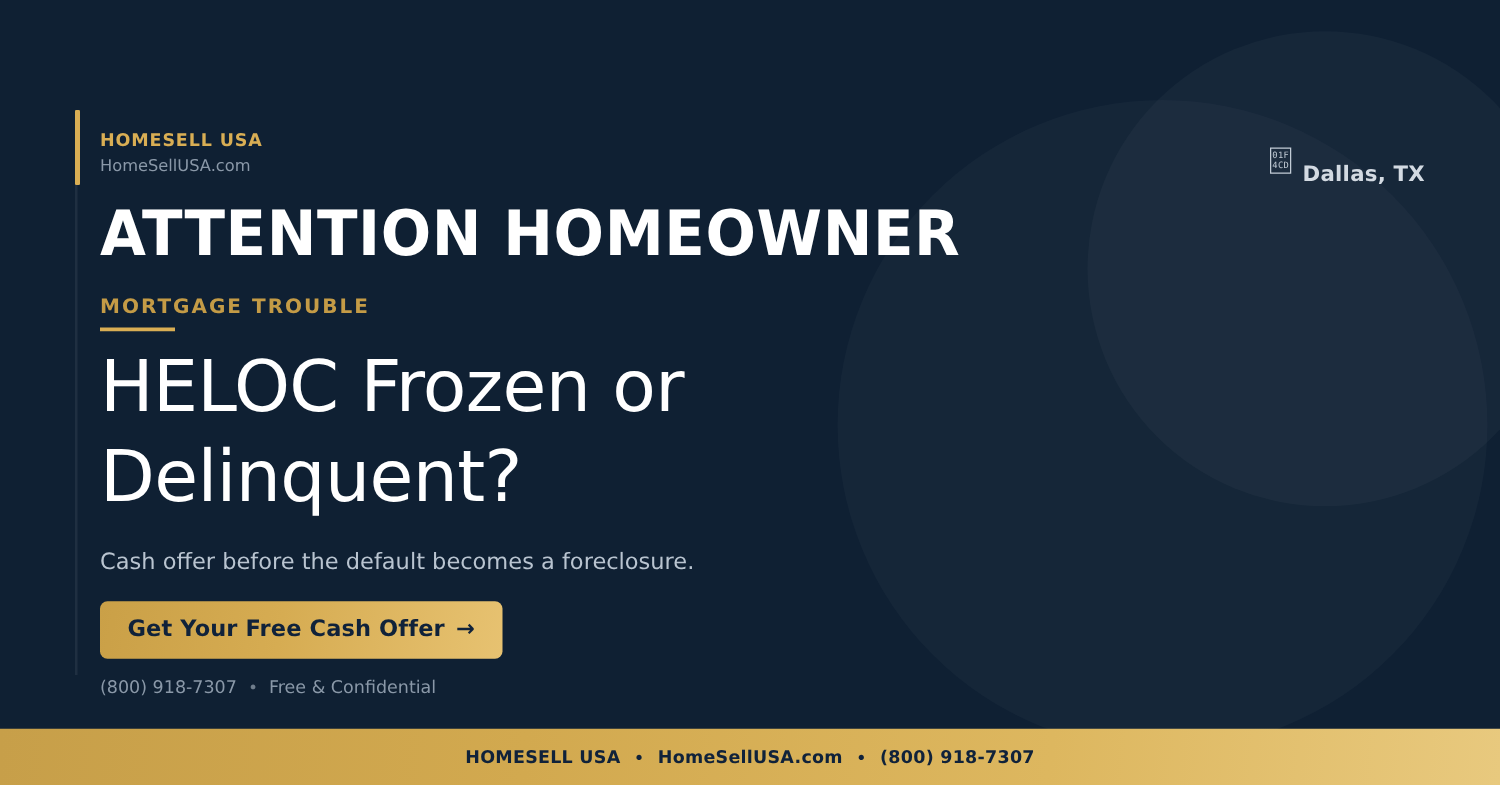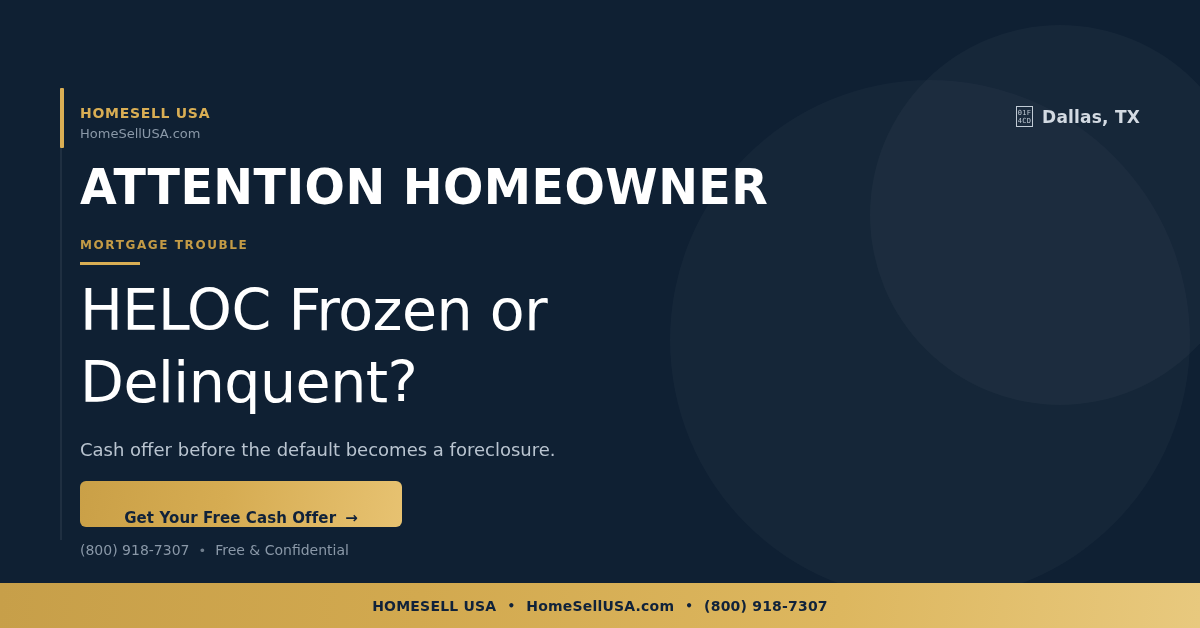--- a/index.html
+++ b/index.html
@@ -124,20 +124,21 @@
     font-size: 7px;
     line-height: 8px;
     color: #c2ccd6;
     letter-spacing: 0.3px;
   }
   .location-text {
     color: #d3dae2;
     font-size: 17px;
     font-weight: bold;
     letter-spacing: 0.2px;
+    margin-top: 24px;
   }
 
   .attention {
     position: absolute;
     left: 0;
     top: 158px;
     color: #ffffff;
     font-size: 50px;
     font-weight: bold;
     letter-spacing: 0.5px;
@@ -145,21 +146,21 @@
     white-space: nowrap;
     transform: scaleX(0.95);
     transform-origin: left center;
   }
 
   .eyebrow {
     position: absolute;
     left: 0;
     top: 237px;
     color: #c49b46;
-    font-size: 12px;
+    font-size: 16px;
     font-weight: bold;
     letter-spacing: 1.6px;
     line-height: 16px;
   }
   .eyebrow-rule {
     position: absolute;
     left: 0;
     top: 262px;
     width: 60px;
     height: 3px;
@@ -189,33 +190,33 @@
   }
 
   .cta-button {
     position: absolute;
     left: 0;
     top: 481px;
     width: 322px;
     height: 46px;
     box-sizing: border-box;
     display: flex;
-    align-items: flex-end;
+    align-items: flex-start;
     justify-content: center;
     gap: 0;
     border: none;
     border-radius: 6px;
     background: linear-gradient(100deg, #caa047 0%, #d6ac52 45%, #e7c271 100%);
     color: #10223a;
     font-family: "DejaVu Sans", "Liberation Sans", sans-serif;
-    font-size: 15px;
+    font-size: 18px;
     font-weight: bold;
     letter-spacing: 0.1px;
     cursor: pointer;
-    padding: 0;
+    padding: 12px;
   }
 
   .fineprint {
     position: absolute;
     left: 0;
     top: 541px;
     display: flex;
     align-items: center;
     gap: 9px;
     color: #8a98a8;

